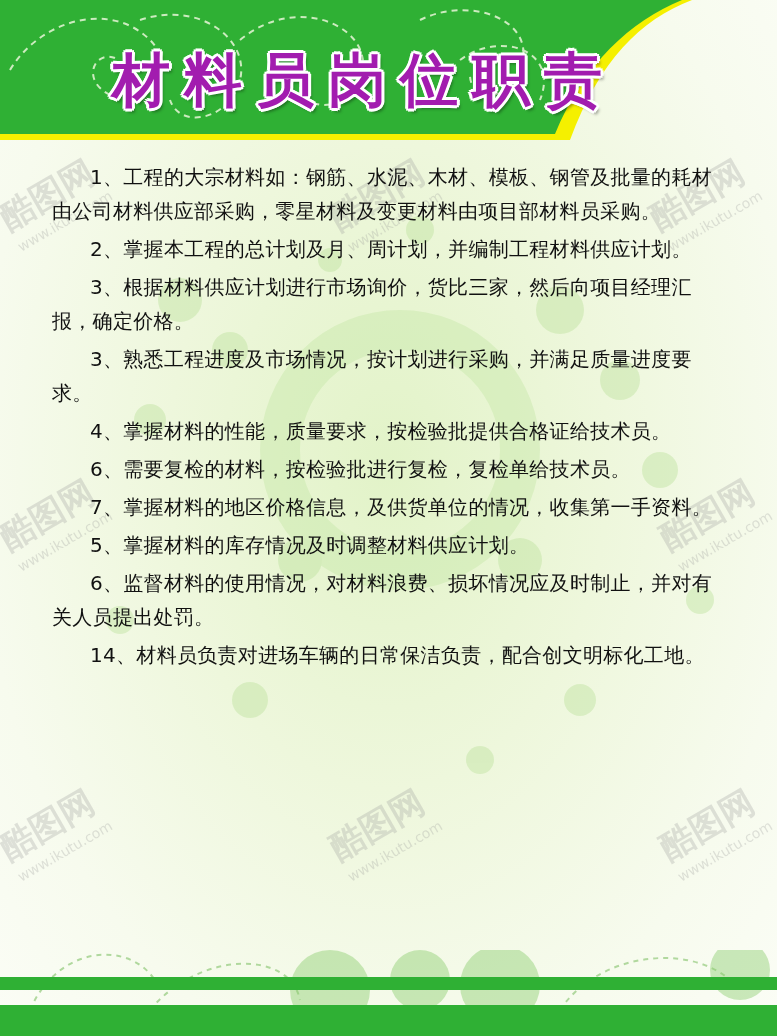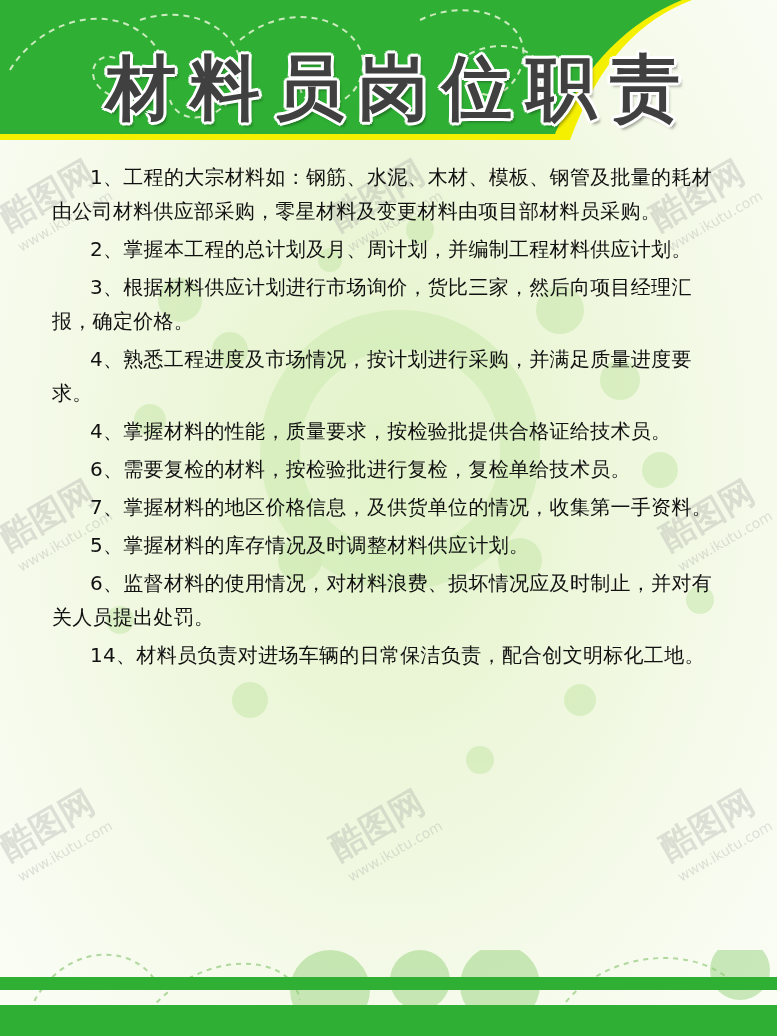--- a/index.html
+++ b/index.html
@@ -1,21 +1,21 @@
 <!DOCTYPE html>
 <html><head>
 <meta charset="utf-8">
 <style>
   html, body { margin:0; padding:0; }
   body { width:777px; height:1036px; overflow:hidden; position:relative;
     font-family:"DejaVu Sans", sans-serif;
     background: radial-gradient(ellipse at 50% 45%, #e2f3c8 0%, #eef7dc 40%, #f7fbee 75%, #fbfdf6 100%); }
   .bg-dots { position:absolute; inset:0; pointer-events:none; }
   .header { position:absolute; left:0; top:0; width:777px; height:145px; }
-  .title { position:absolute; left:106px; top:42px; font-size:70px; font-weight:bold; color:#404040;
+  .title { position:absolute; left:112px; top:42px; font-size:58px; font-weight:bold; color:#a21caf;
     letter-spacing:14px; font-family:"DejaVu Sans", sans-serif;
     text-shadow: 3px 0 0 #fff, -3px 0 0 #fff, 0 3px 0 #fff, 0 -3px 0 #fff, 2px 2px 0 #fff, -2px -2px 0 #fff, 2px -2px 0 #fff, -2px 2px 0 #fff, 3px 4px 3px rgba(0,0,0,0.35); }
   .content { position:absolute; left:52px; top:160px; width:680px; }
   .item { font-size:20px; line-height:34px; color:#111; margin:0 0 4px 0; text-indent:38px; letter-spacing:0.3px; }
   .footer { position:absolute; left:0; top:950px; width:777px; height:86px; }
   .wm { position:absolute; color:rgba(150,150,150,0.28); font-size:34px; font-weight:bold; transform:rotate(-30deg); pointer-events:none; }
   .wm small { display:block; font-size:14px; font-weight:normal; }
 </style>
 </head>
 <body>
@@ -60,21 +60,21 @@
     <path d="M420,20 C470,-5 540,20 520,70 C505,105 470,100 470,75"></path>
     <path d="M460,60 C500,30 560,50 540,100"></path>
   </g>
 </svg>
 <div class="title">材料员岗位职责</div>
 
 <div class="content">
   <p class="item">1、工程的大宗材料如：钢筋、水泥、木材、模板、钢管及批量的耗材由公司材料供应部采购，零星材料及变更材料由项目部材料员采购。</p>
   <p class="item">2、掌握本工程的总计划及月、周计划，并编制工程材料供应计划。</p>
   <p class="item">3、根据材料供应计划进行市场询价，货比三家，然后向项目经理汇报，确定价格。</p>
-  <p class="item">4、熟悉工程进度及市场情况，按计划进行采购，并满足质量进度要求。</p>
+  <p class="item">3、熟悉工程进度及市场情况，按计划进行采购，并满足质量进度要求。</p>
   <p class="item">4、掌握材料的性能，质量要求，按检验批提供合格证给技术员。</p>
   <p class="item">6、需要复检的材料，按检验批进行复检，复检单给技术员。</p>
   <p class="item">7、掌握材料的地区价格信息，及供货单位的情况，收集第一手资料。</p>
   <p class="item">5、掌握材料的库存情况及时调整材料供应计划。</p>
   <p class="item">6、监督材料的使用情况，对材料浪费、损坏情况应及时制止，并对有关人员提出处罚。</p>
   <p class="item">14、材料员负责对进场车辆的日常保洁负责，配合创文明标化工地。</p>
 </div>
 
 <svg class="footer" width="777" height="86" viewBox="0 0 777 86">
   <g fill="none" stroke="#9fd08a" stroke-width="2" stroke-dasharray="5,5" opacity="0.8">

